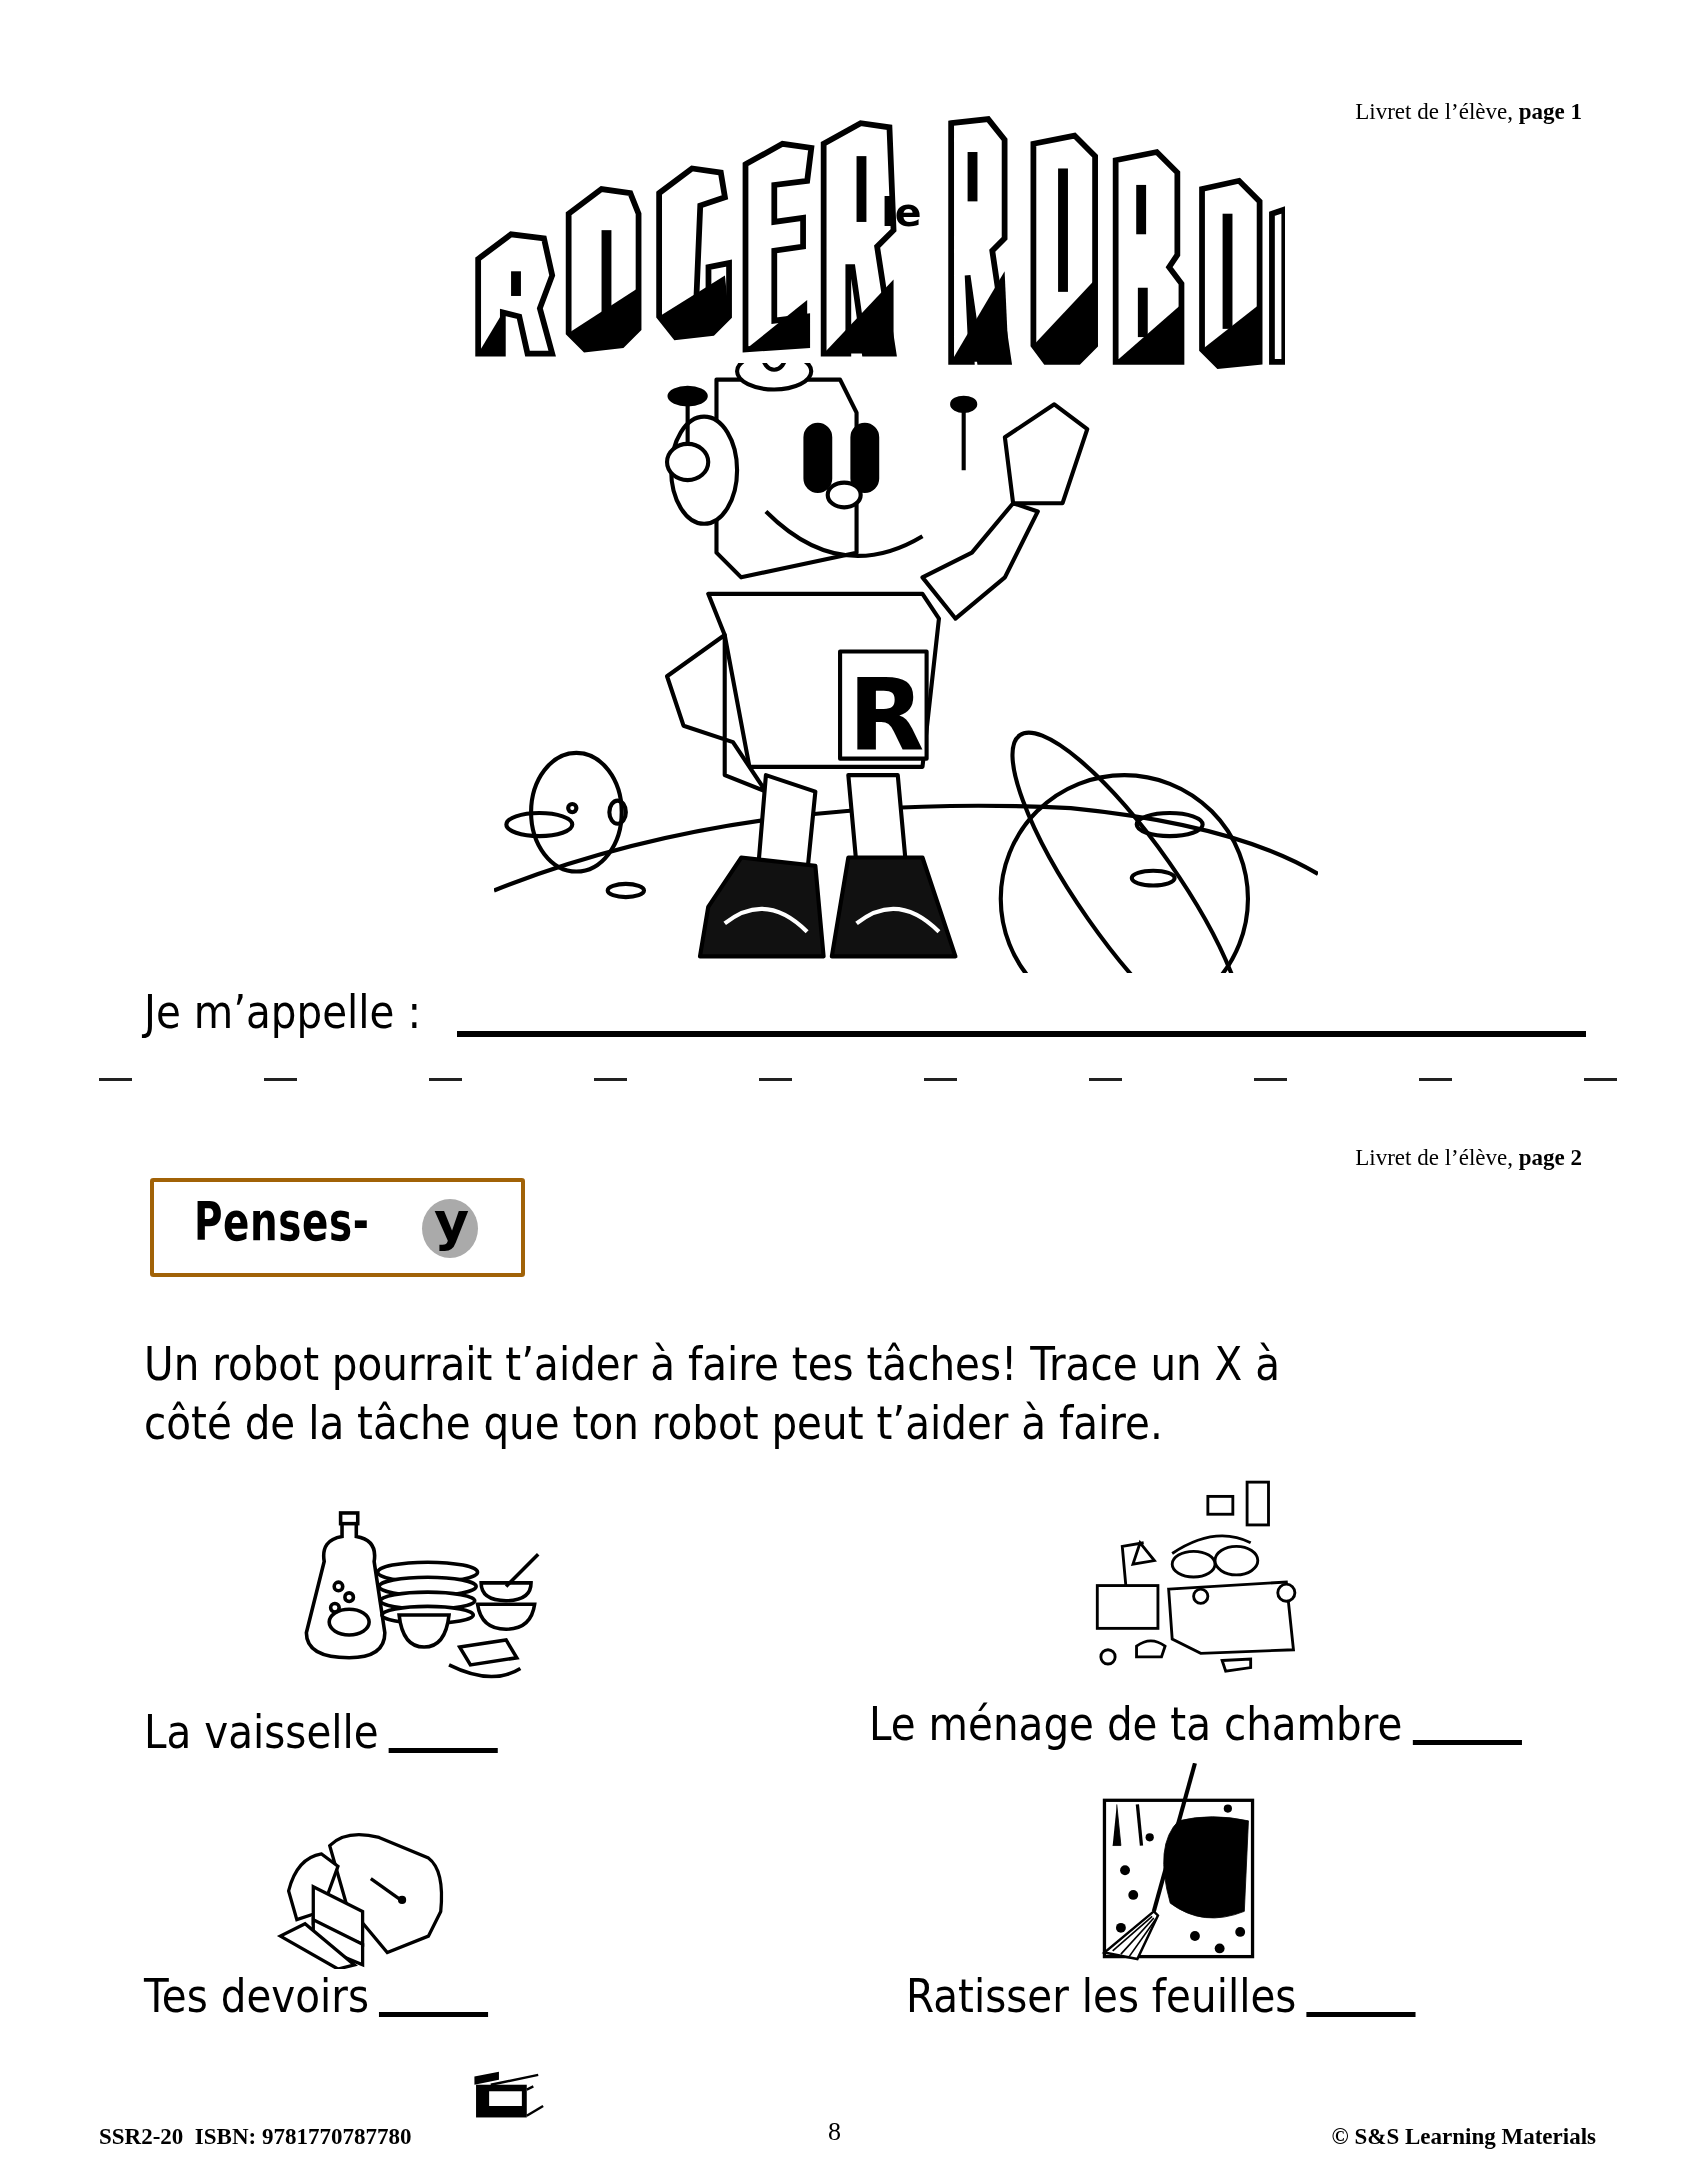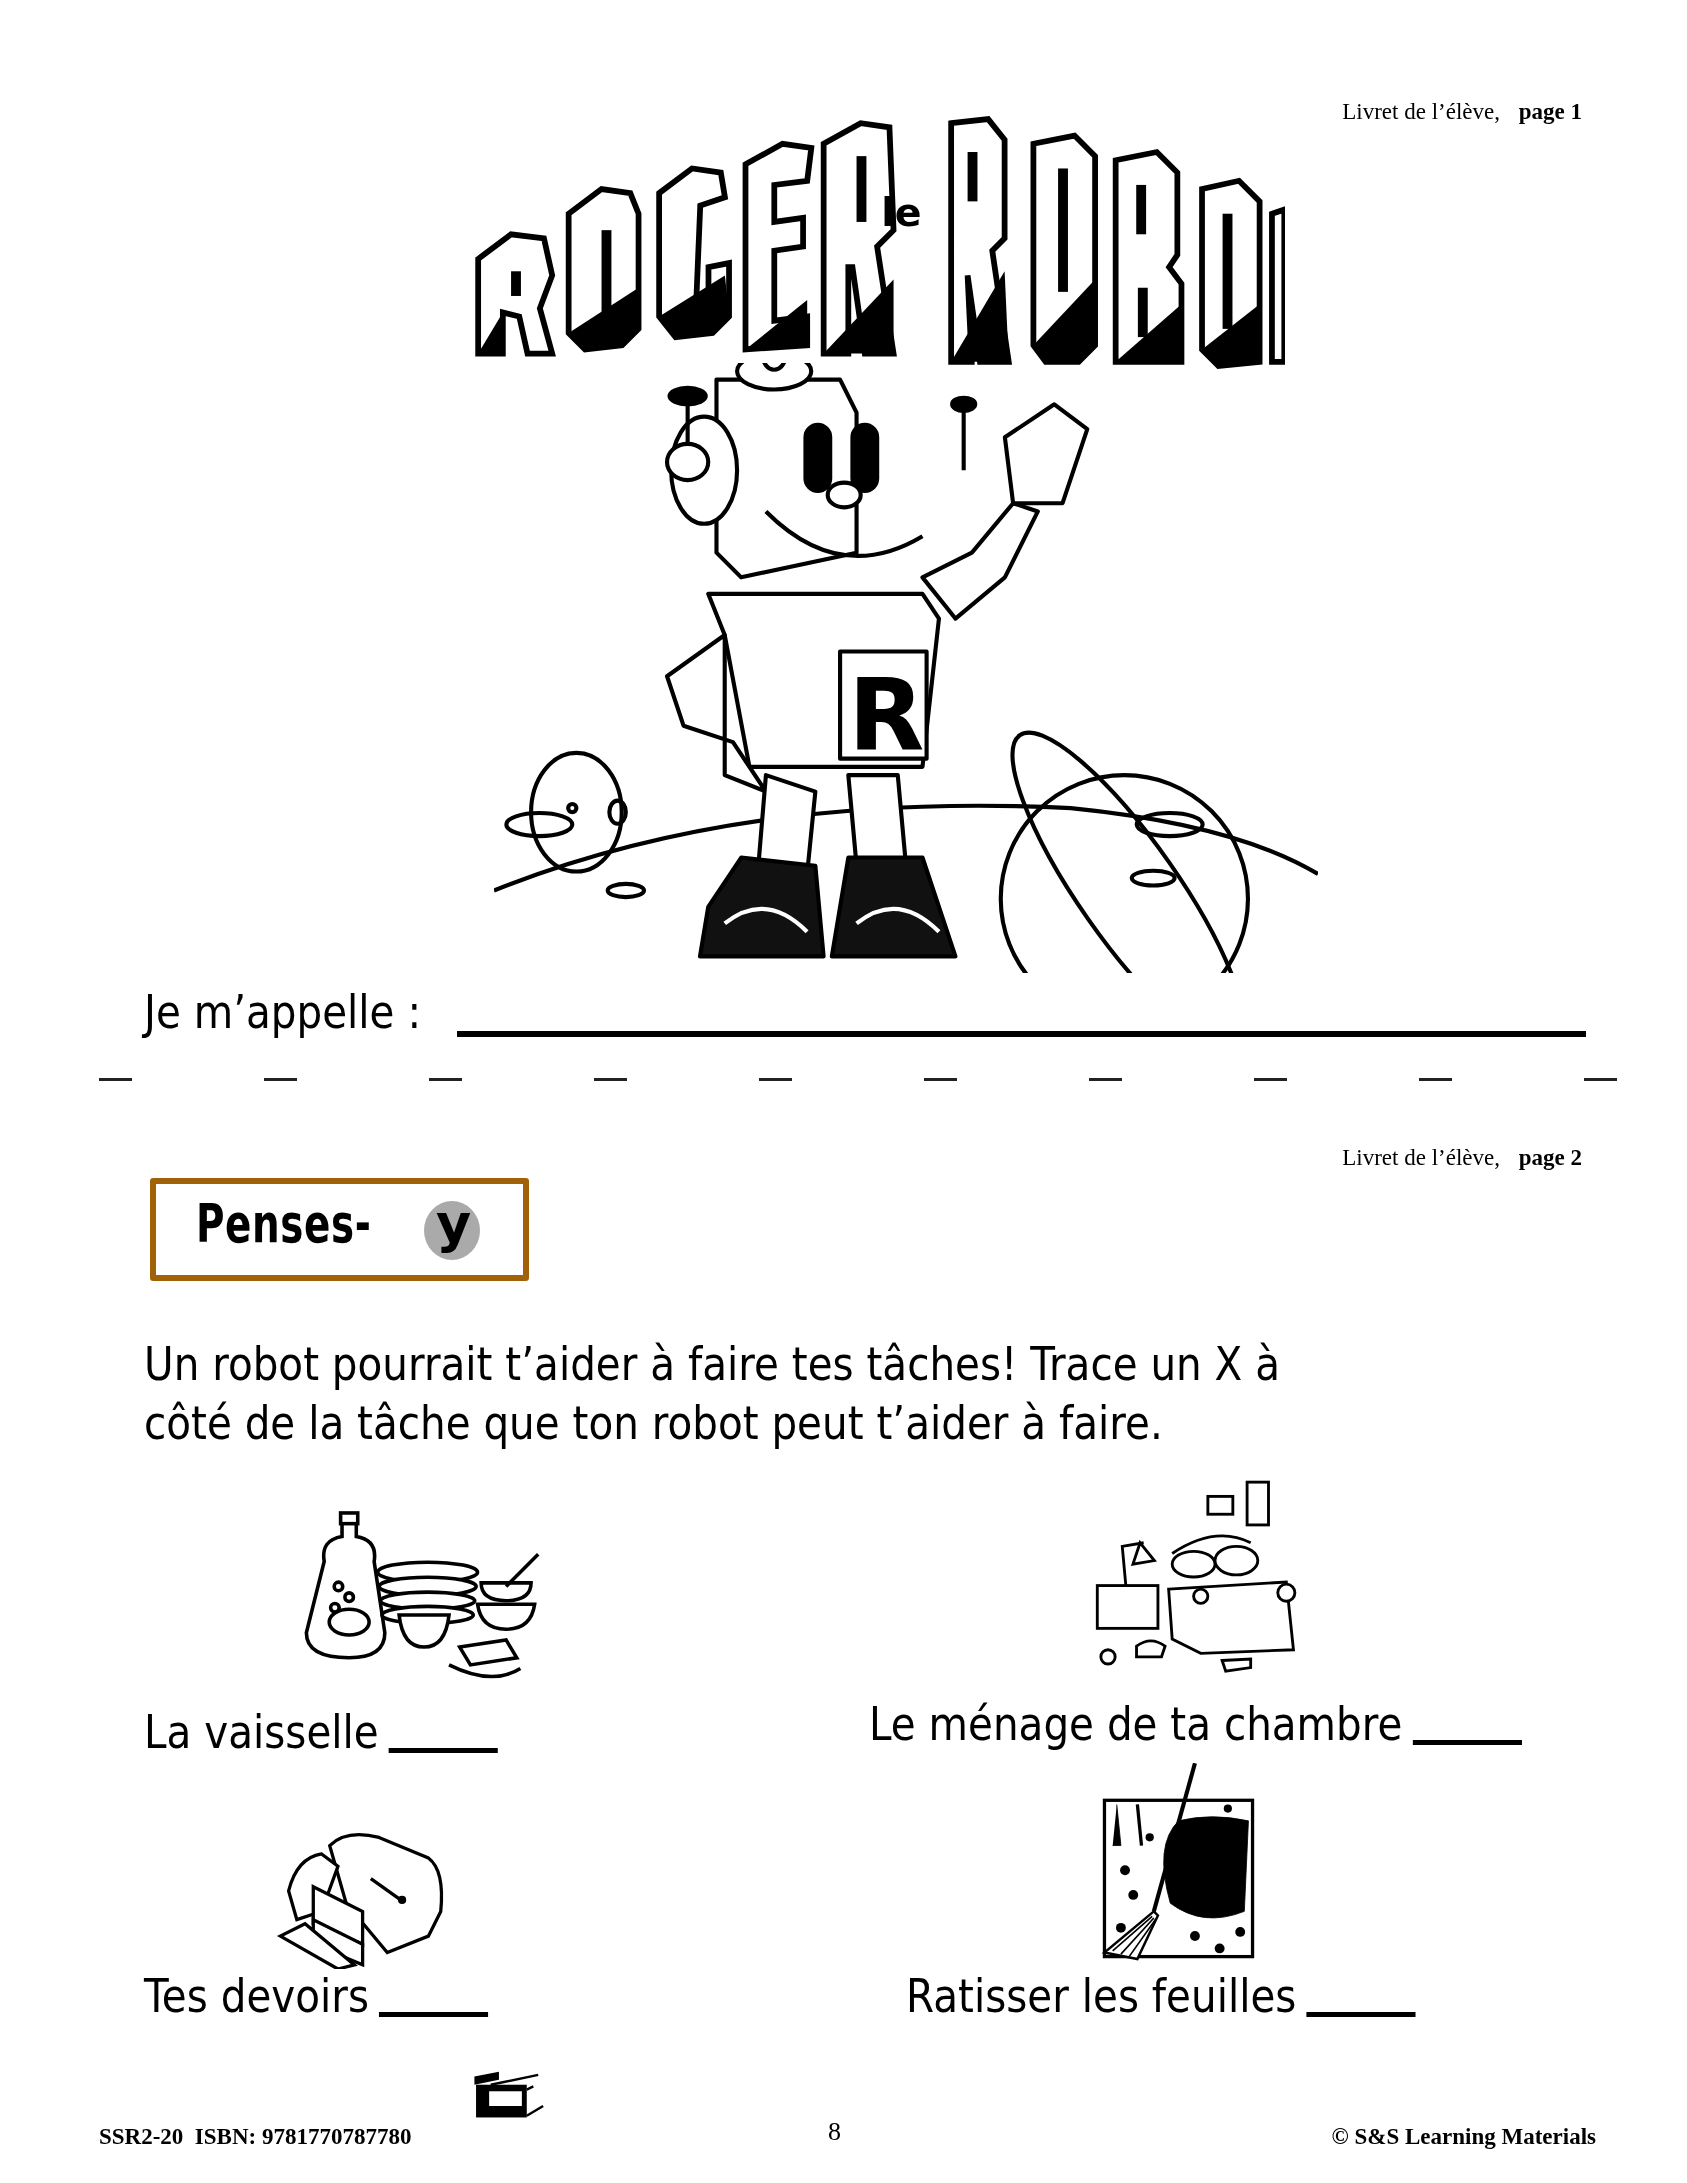--- a/index.html
+++ b/index.html
@@ -2,33 +2,33 @@
 <html style="font-size:13px"><head>
   <meta charset="utf-8">
   <style>
     html, body { margin: 0; padding: 0; background: #ffffff; }
     body { width: 1687px; height: 2183px; position: relative; overflow: hidden; color: #000; }
     .serif { font-family: "Liberation Serif", "DejaVu Serif", serif; }
     .sans  { font-family: "DejaVu Sans", "Liberation Sans", sans-serif; }
     .abs { position: absolute; }
 
     .page-header { right: 105px; font-size: 23px; }
-    .page-header b { font-weight: bold; margin-left: 13px; }
+    .page-header b { font-weight: bold; }
 
     .title-art { left: 461px; top: 115px; width: 824px; height: 255px; }
     .robot-art { left: 494px; top: 363px; width: 824px; height: 610px; }
 
     .name-label { left: 144px; top: 985px; font-size: 46px; letter-spacing: 0; transform: scaleX(0.88); transform-origin: left; }
     .name-line { left: 457px; top: 1031px; width: 1129px; height: 5.8px; background: #000; }
 
     .cut-line { left: 0; top: 1078px; width: 1687px; height: 2.5px;
       background: repeating-linear-gradient(to right, transparent 0 99px, #222 99px 132px, transparent 132px 165px);
       background-position: 0 0; }
 
-    .penses-box { left: 150px; top: 1178px; width: 367px; height: 91px; border: 6px solid #a16207; border-radius: 3.3px; background:#fff; }
+    .penses-box { left: 150px; top: 1178px; width: 367px; height: 91px; border: 4px solid #a16207; border-radius: 3.3px; background:#fff; }
     .penses-text { position: absolute; left: 40px; top: 8.2px; font-size: 54px; font-weight: bold; transform: scaleX(0.72); transform-origin: left; letter-spacing: 0.8px; }
     .penses-y-circle { position: absolute; left: 268px; top: 16.5px; width: 56px; height: 59px; border-radius: 50%; background: #aaaaaa; }
     .penses-y { position: absolute; left: 280px; top: 8.2px; font-size: 54px; font-weight: bold; }
 
     .instructions { left: 144px; top: 1335px; width: 1483px; font-size: 46px; line-height: 59px; transform: scaleX(0.88); transform-origin: left; }
 
     .task-label { font-size: 46px; transform: scaleX(0.88); transform-origin: left; white-space: nowrap; }
     .blank { display: inline-block; width: 124px; height: 5px; background: #000; vertical-align: -5px; margin-left: 11.5px; }
 
     .task-img { position: absolute; }

